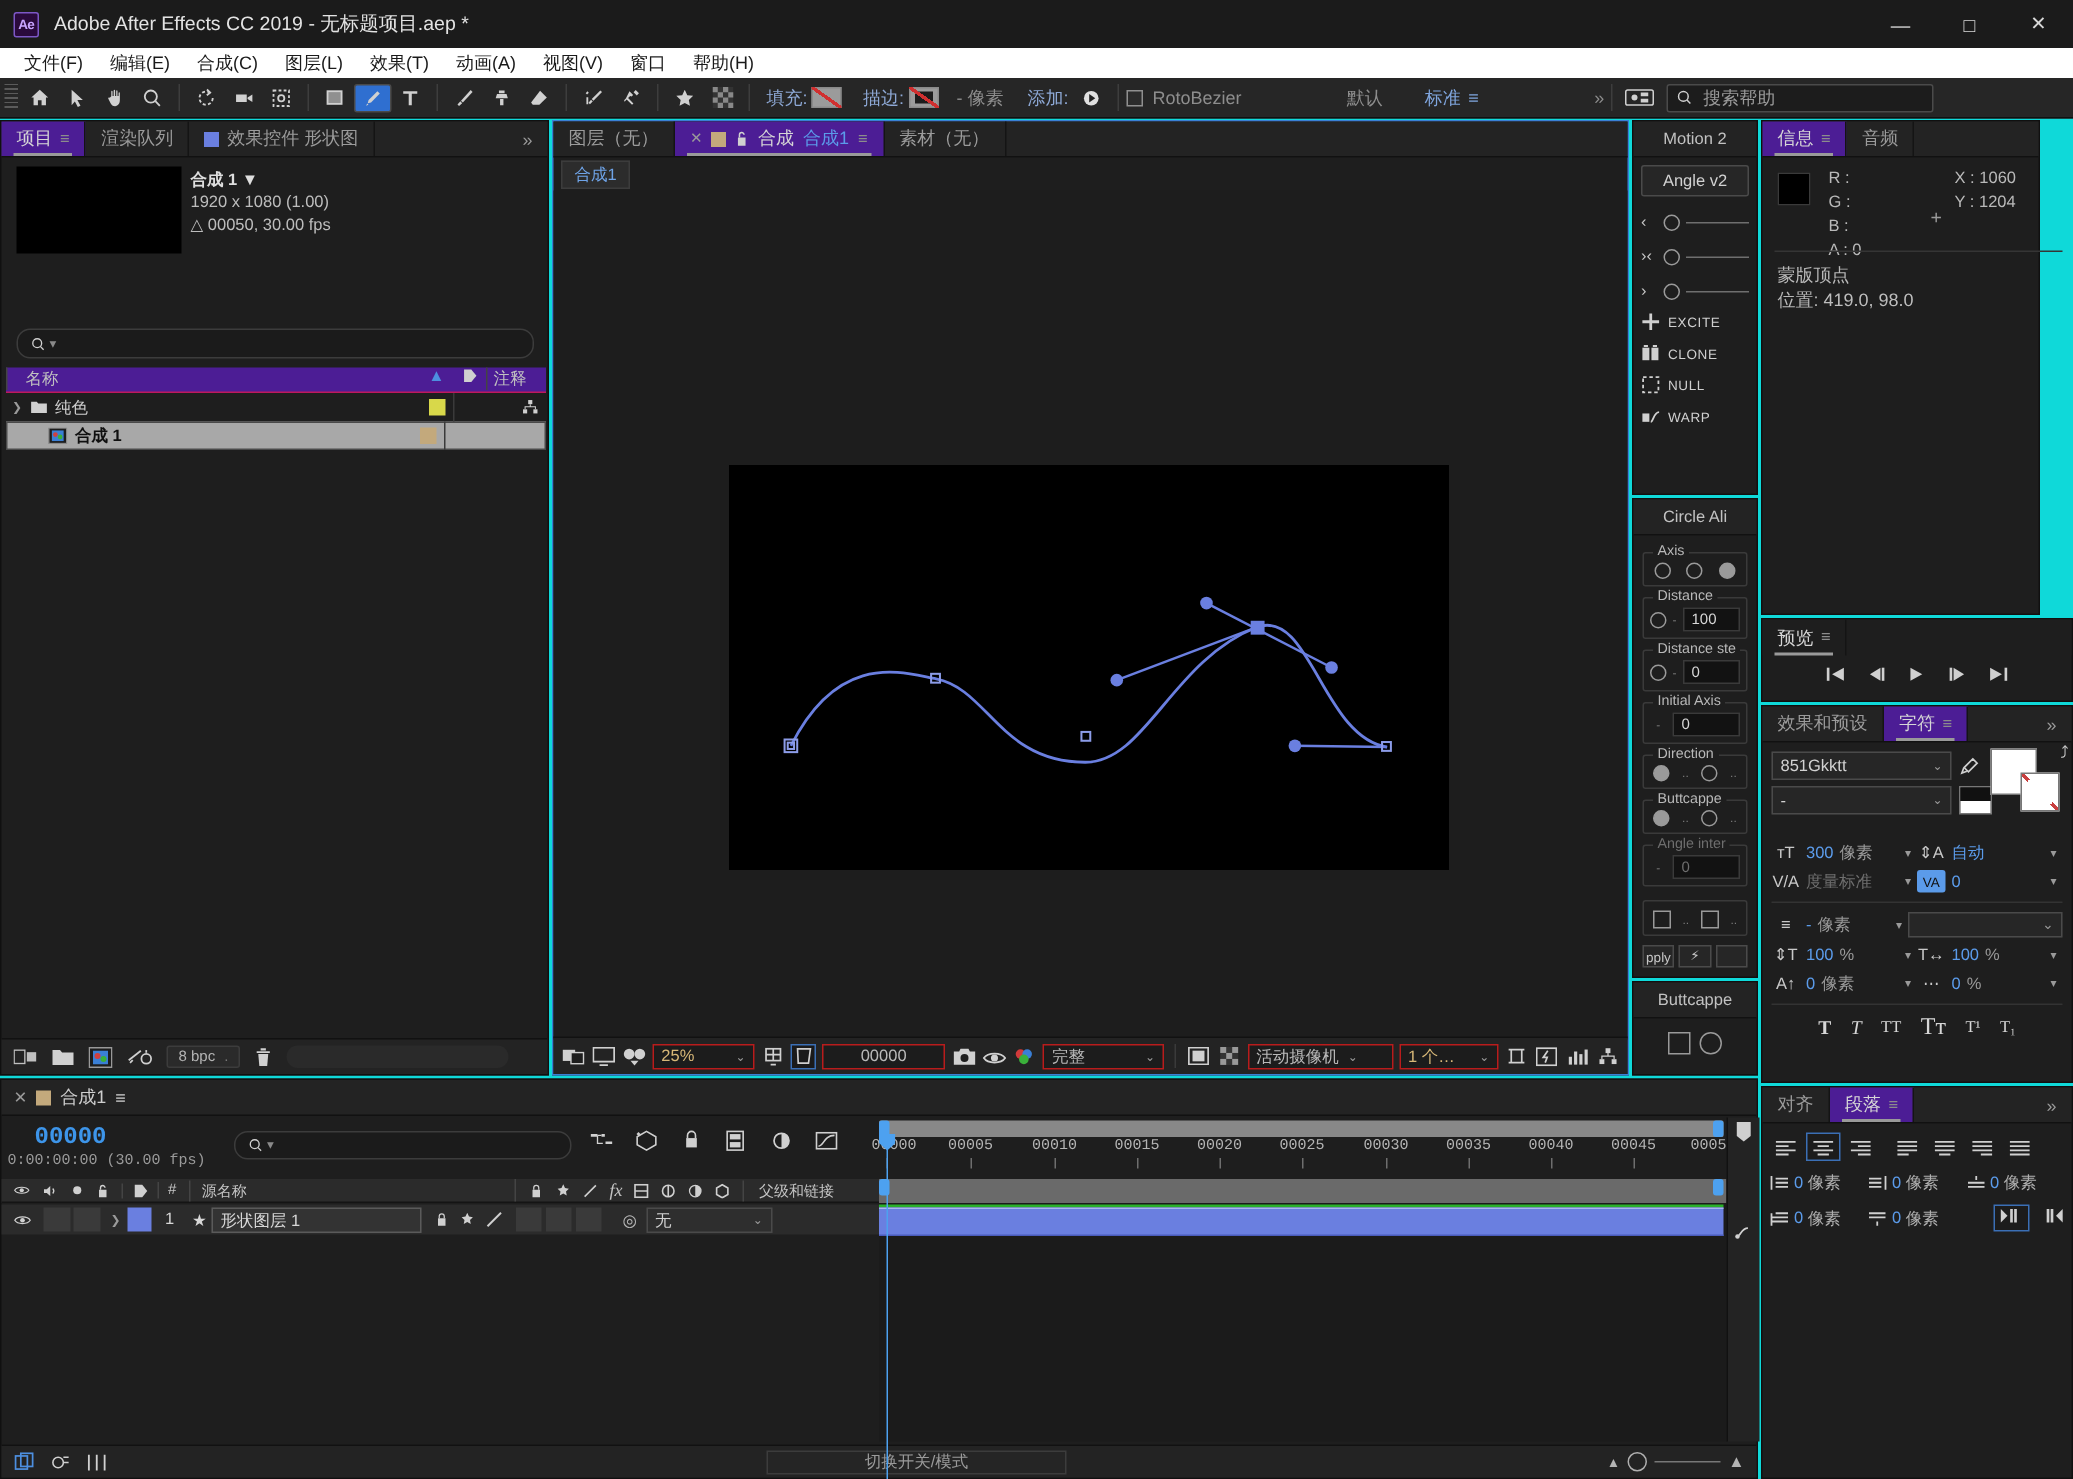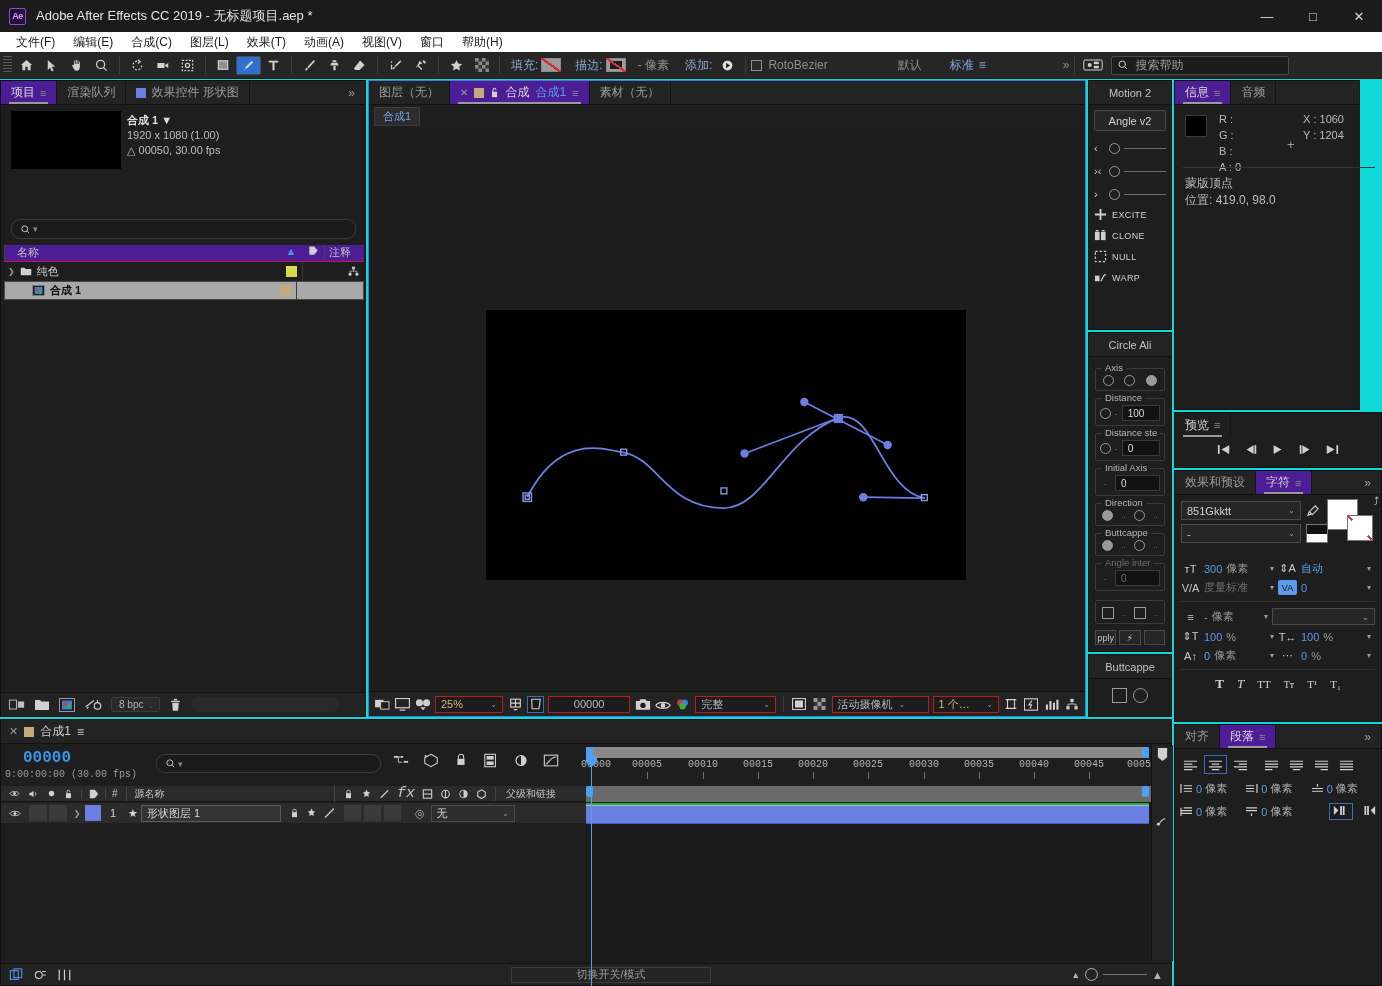--- a/index.html
+++ b/index.html
@@ -984,21 +984,21 @@
           <span class="val">0</span>
           <span class="unit">%</span>
           <span class="caret">▾</span>
         </div>
       </div>
       <div class="divline"></div>
       <div class="stylebtns">
         <span style="font-weight:bold;font-family:'Liberation Serif',serif">T</span>
         <span style="font-style:italic;font-family:'Liberation Serif',serif">T</span>
         <span style="font-size:11px;font-family:'Liberation Serif',serif">TT</span>
-        <span style="font-size:10px;font-family:'Liberation Serif',serif">Tт</span>
+        <span style="font-size:16px;font-family:'Liberation Serif',serif">Tт</span>
         <span style="font-size:11px;font-family:'Liberation Serif',serif">T¹</span>
         <span style="font-size:11px;font-family:'Liberation Serif',serif">T₁</span>
       </div>
     </div>
   </div>
 
   <div class="panel" id="parapanel">
     <div class="ptabs">
       <div class="ptab">
         <span>对齐</span>
@@ -1181,21 +1181,21 @@
         <svg class="iconf" width="11" height="10" viewBox="0 0 12 12">
             <rect x="3" y="5" width="6" height="6"></rect>
             <path d="M4 5V3.4a2 2 0 014 0V5" fill="none" stroke="#d0d0d0"></path>
           </svg>
         <svg class="iconf" width="11" height="10" viewBox="0 0 12 12">
             <path d="M6 0.5l1.4 3.1 3.1.5-2.3 2.2.6 3.2L6 8l-2.8 1.5.6-3.2L1.5 4.1l3.1-.5z"></path>
           </svg>
         <svg class="icon" width="11" height="10" viewBox="0 0 12 12">
             <path d="M1.5 10.5L10.5 1.5"></path>
           </svg>
-        <span style="font-style:italic;font-family:Liberation Mono, monospace;font-size:15px">fx</span>
+        <span style="font-style:italic;font-family:Liberation Serif, serif;font-size:12px">fx</span>
         <svg class="icon" width="11" height="10" viewBox="0 0 12 12">
             <rect x="1" y="1" width="10" height="10"></rect>
             <path d="M1 6h10"></path>
           </svg>
         <svg class="icon" width="11" height="10" viewBox="0 0 12 12">
             <circle cx="6" cy="6" r="4.6"></circle>
             <path d="M6 1.4v9.2"></path>
           </svg>
         <svg class="iconf" width="11" height="10" viewBox="0 0 12 12">
             <circle cx="6" cy="6" r="4.6" fill="none" stroke="#d0d0d0"></circle>

